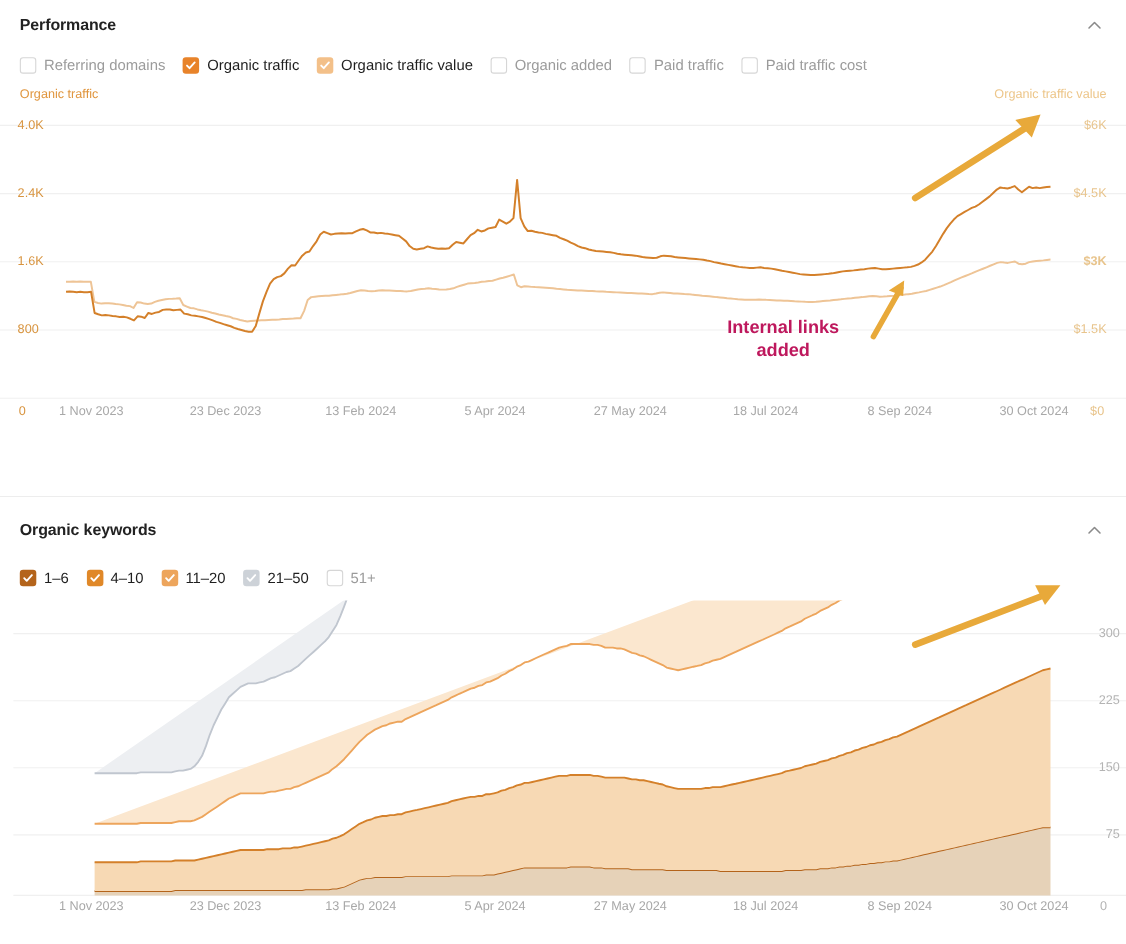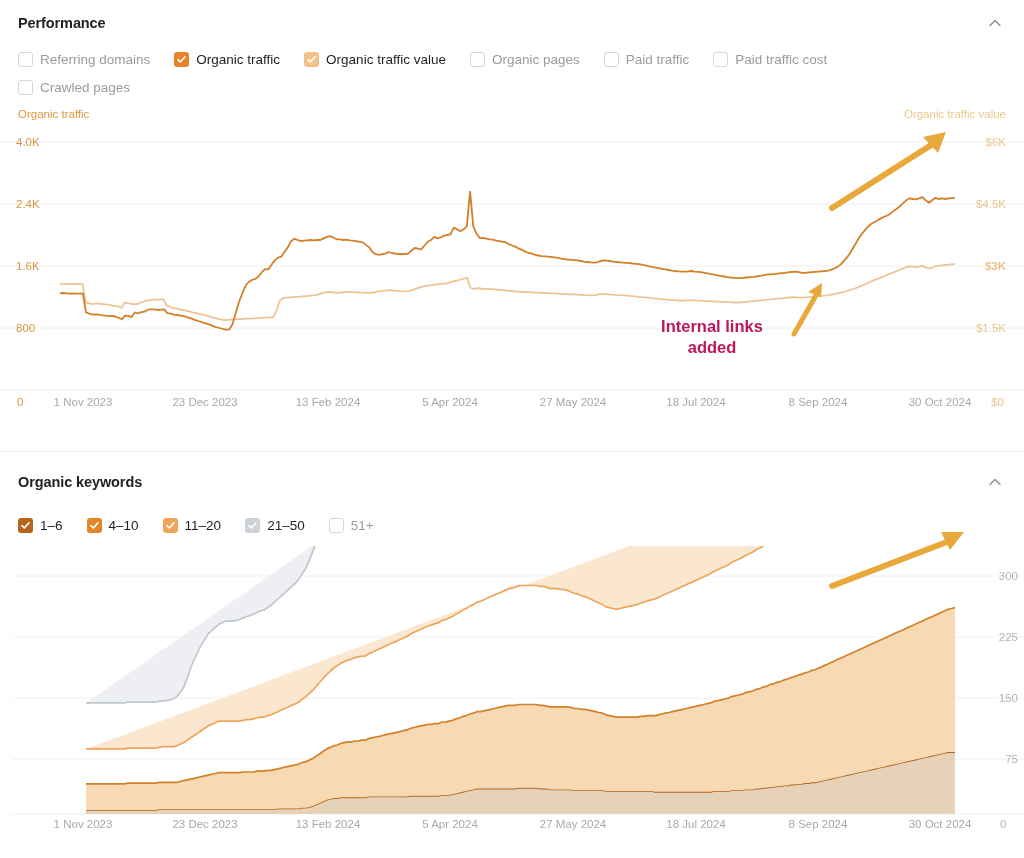--- a/index.html
+++ b/index.html
@@ -37,21 +37,21 @@
     display: block;
     cursor: pointer;
   }
   .chevron svg { display: block; }
 
   .checkbox-row {
     display: flex;
     flex-wrap: wrap;
     align-items: center;
     padding: 0 18px;
-    gap: 8px;
+    gap: 0px;
     text-align: center;
   }
   .cb-item {
     display: flex;
     align-items: center;
     margin-right: 16px;
     height: 30px;
     cursor: pointer;
   }
   .cb-box {
@@ -166,41 +166,34 @@
       <span class="cb-box on" style="background:#f3c089;">
         <svg class="cb-check" width="11" height="11" viewBox="0 0 11 11">
             <path d="M2 5.6 L4.3 8 L9 2.8" fill="none" stroke="#fff" stroke-width="1.7" stroke-linecap="round" stroke-linejoin="round"></path>
           </svg>
       </span>
       <span class="cb-label strong">Organic traffic value</span>
     </label>
 
     <label class="cb-item">
       <span class="cb-box off"></span>
-      <span class="cb-label dim">Organic pages</span>
+      <span class="cb-label dim">Organic added</span>
     </label>
 
     <label class="cb-item">
       <span class="cb-box off"></span>
       <span class="cb-label dim">Paid traffic</span>
     </label>
 
     <label class="cb-item">
       <span class="cb-box off"></span>
       <span class="cb-label dim">Paid traffic cost</span>
     </label>
   </div>
 
-  <div class="checkbox-row" style="margin-top:-2px;">
-
-    <label class="cb-item">
-      <span class="cb-box off"></span>
-      <span class="cb-label dim">Crawled pages</span>
-    </label>
-  </div>
 
   <div class="chart-block" style="position:relative;height:310px;margin-top:6px;">
     <div class="axis-caption left" style="top:0;">Organic traffic</div>
     <div class="axis-caption right" style="top:0;">Organic traffic value</div>
 
     <div class="plot-wrap" style="position:absolute;top:18px;left:0;width:1024px;height:270px;">
       <svg class="plot" id="perf-svg" width="1024" height="270" viewBox="0 0 1024 270" preserveAspectRatio="none">
           <line x1="0" x2="1024" y1="16" y2="16" stroke="#f0f0f0" stroke-width="1"></line>
           <line x1="0" x2="1024" y1="78" y2="78" stroke="#f0f0f0" stroke-width="1"></line>
           <line x1="0" x2="1024" y1="140" y2="140" stroke="#f0f0f0" stroke-width="1"></line>

